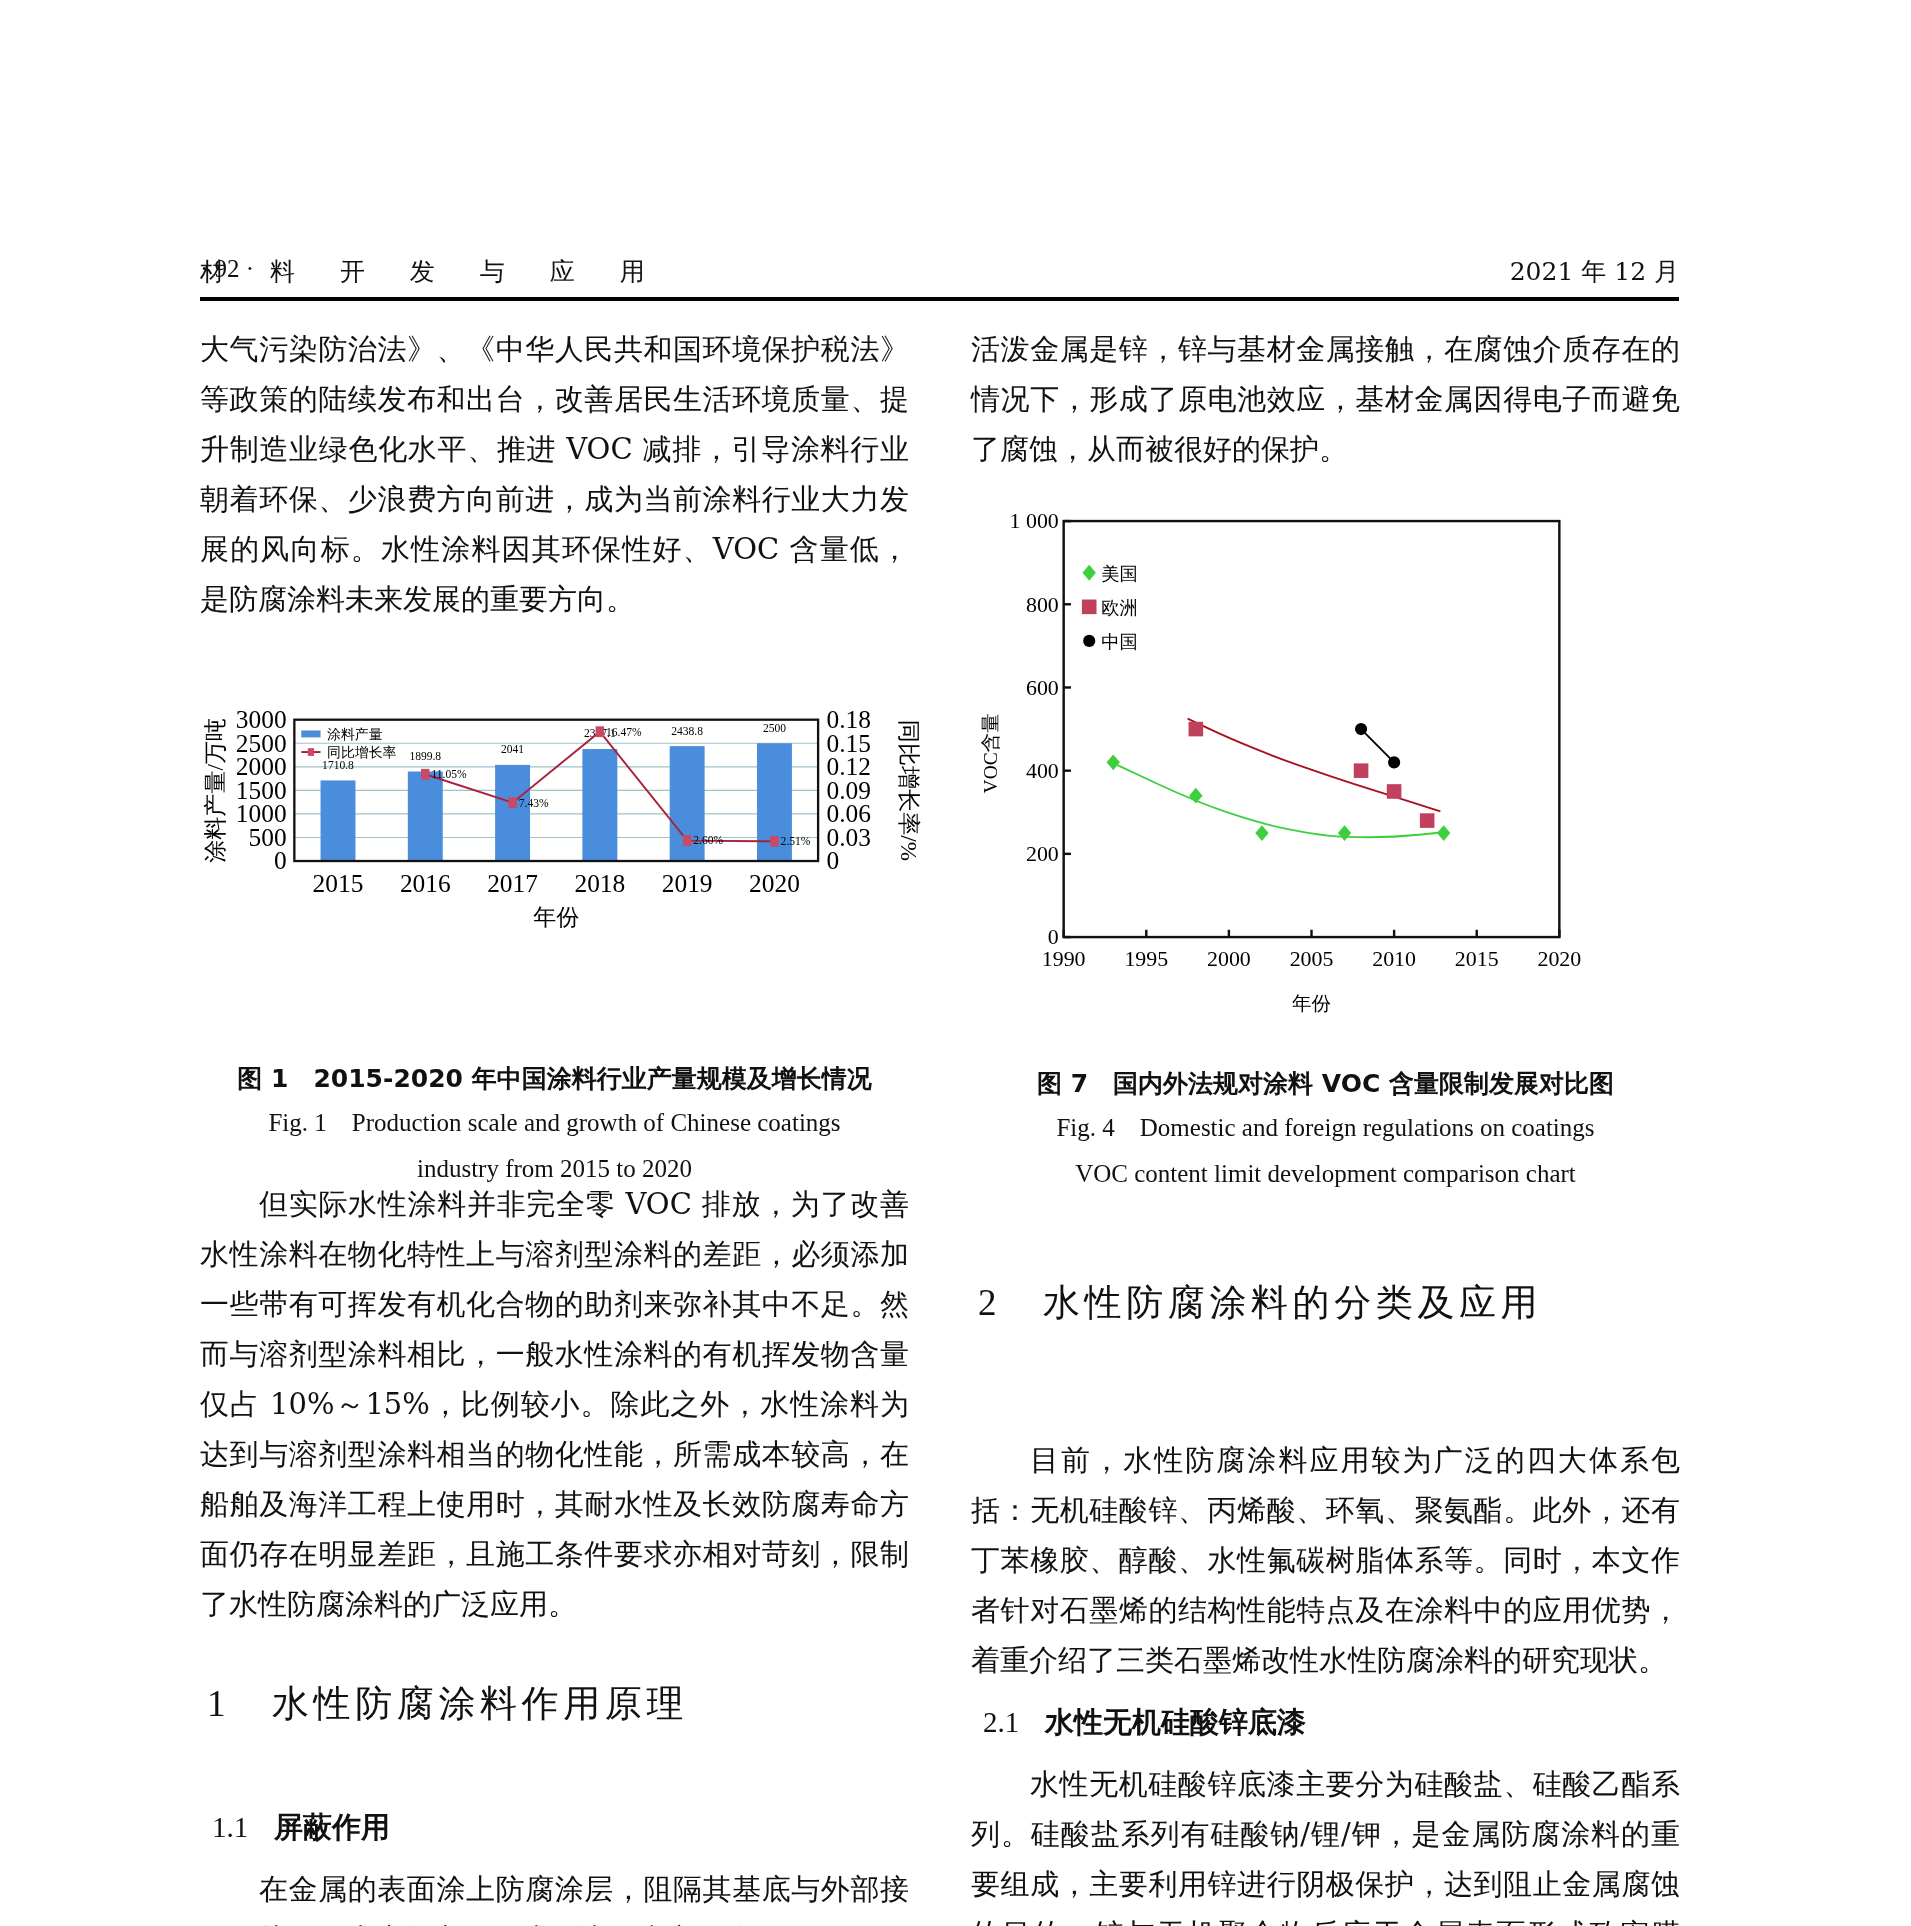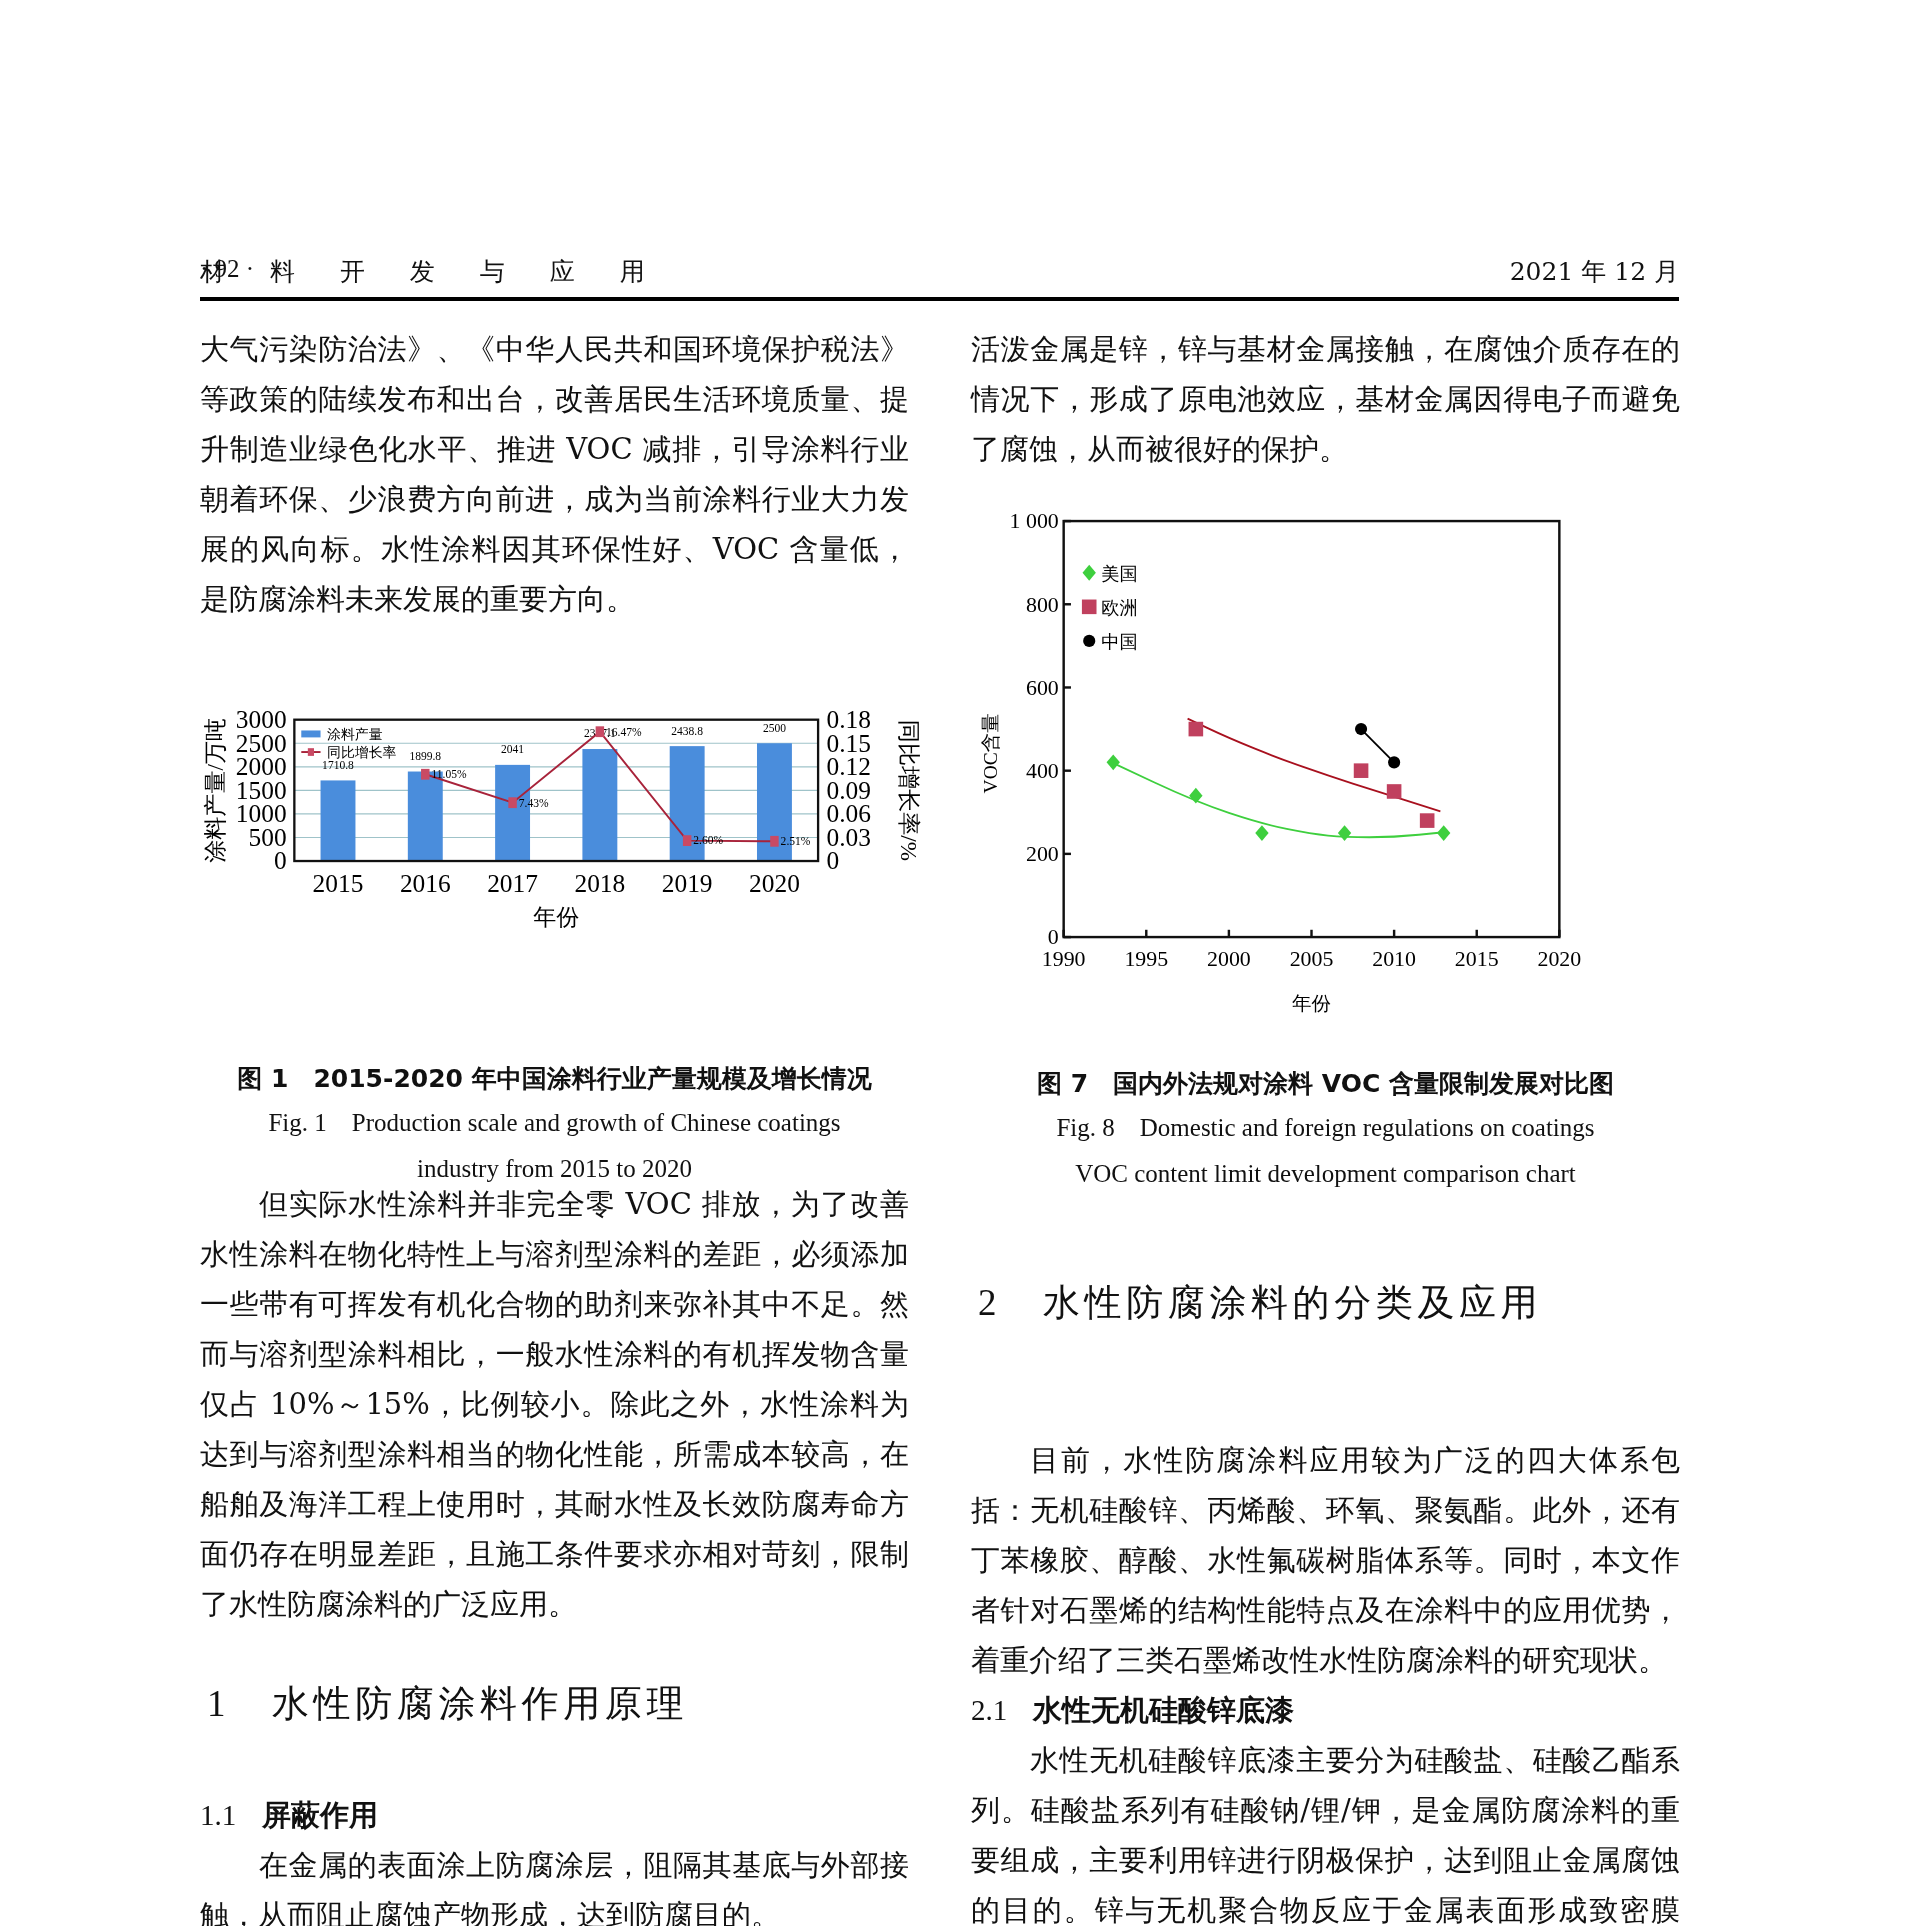--- a/index.html
+++ b/index.html
@@ -11,21 +11,21 @@
   .hdr .dt { position:absolute; right:0; top:7.7px; }
   .rule { position:absolute; top:297px; left:200px; width:1479px; height:3.9px; background:#000; }
 
   .col { position:absolute; width:709px; }
   .col-left { left:200px; }
   .col-right { left:971px; }
   p.txt { margin:0; font-size:29px; line-height:50px; text-align:justify; text-justify:inter-character; }
   p.ind { text-indent:59px; }
   .h1 { font-size:37px; line-height:58px; letter-spacing:4.6px; margin:7px; }
   .h1 .num { display:inline-block; width:65px; font-family:"Liberation Serif", serif; }
-  .h2 { font-size:29px; line-height:50px; margin:0; }
+  .h2 { font-size:29px; line-height:50px; margin:12px; }
   .h2 .num { display:inline-block; width:62px; font-family:"Liberation Serif", serif; }
   .h2 .lab { font-family:"DejaVu Sans", sans-serif; font-weight:bold; }
 
   .cap-cn { font-family:"DejaVu Sans", sans-serif; font-weight:bold; font-size:25px; text-align:center; line-height:42px; margin:0; }
   .cap-en { font-family:"Liberation Serif", serif; font-size:25px; text-align:center; line-height:46px; margin:0; }
   .cap-en .en2 { display:block; }
 
   svg text { font-family:"Liberation Serif", serif; }
   .fig { position:absolute; }
 </style>
@@ -177,21 +177,21 @@
         <circle cx="654" cy="375" r="10" fill="#000000"></circle>
         <circle cx="708.3333333333333" cy="429.72" r="10" fill="#000000"></circle>
         <circle cx="207" cy="230" r="10" fill="#000000"></circle>
         <text x="227" y="242" font-size="30" font-family="DejaVu Serif, serif">中国</text>
       </g>
     </svg>
 </div>
 <div class="col col-right" style="top:1063px;">
   <p class="cap-cn">图 7　国内外法规对涂料 VOC 含量限制发展对比图</p>
   <p class="cap-en">
-    <span class="en2">Fig. 8　Domestic and foreign regulations on coatings</span>
+    <span class="en2">Fig. 4　Domestic and foreign regulations on coatings</span>
     <span class="en2">VOC content limit development comparison chart</span>
   </p>
 </div>
 
 <div class="col col-right" style="top:1267px;">
   <p class="h1"><span class="num">2</span><span>水性防腐涂料的分类及应用</span></p>
   <div style="height:96px"></div>
   <p class="txt ind">目前，水性防腐涂料应用较为广泛的四大体系包括：无机硅酸锌、丙烯酸、环氧、聚氨酯。此外，还有丁苯橡胶、醇酸、水性氟碳树脂体系等。同时，本文作者针对石墨烯的结构性能特点及在涂料中的应用优势，着重介绍了三类石墨烯改性水性防腐涂料的研究现状。</p>
   <p class="h2"><span class="num">2.1</span><span class="lab">水性无机硅酸锌底漆</span></p>
   <p class="txt ind">水性无机硅酸锌底漆主要分为硅酸盐、硅酸乙酯系列。硅酸盐系列有硅酸钠/锂/钾，是金属防腐涂料的重要组成，主要利用锌进行阴极保护，达到阻止金属腐蚀的目的。锌与无机聚合物反应于金属表面形成致密膜层，具有良好的耐候、防腐、耐水、导热、耐有机溶剂等性能，且拥有焊接性能好（能带漆焊接）、长期耐高温（400 ℃）、长期抗化学腐蚀（pH 范围 5.5～10.5）等特点。水性无机硅酸锌防腐涂料，可用于暴露在高温、海洋大气等各种环境的钢结构件、各类化工和输油管线上，施工过程无溶剂挥发。</p>

